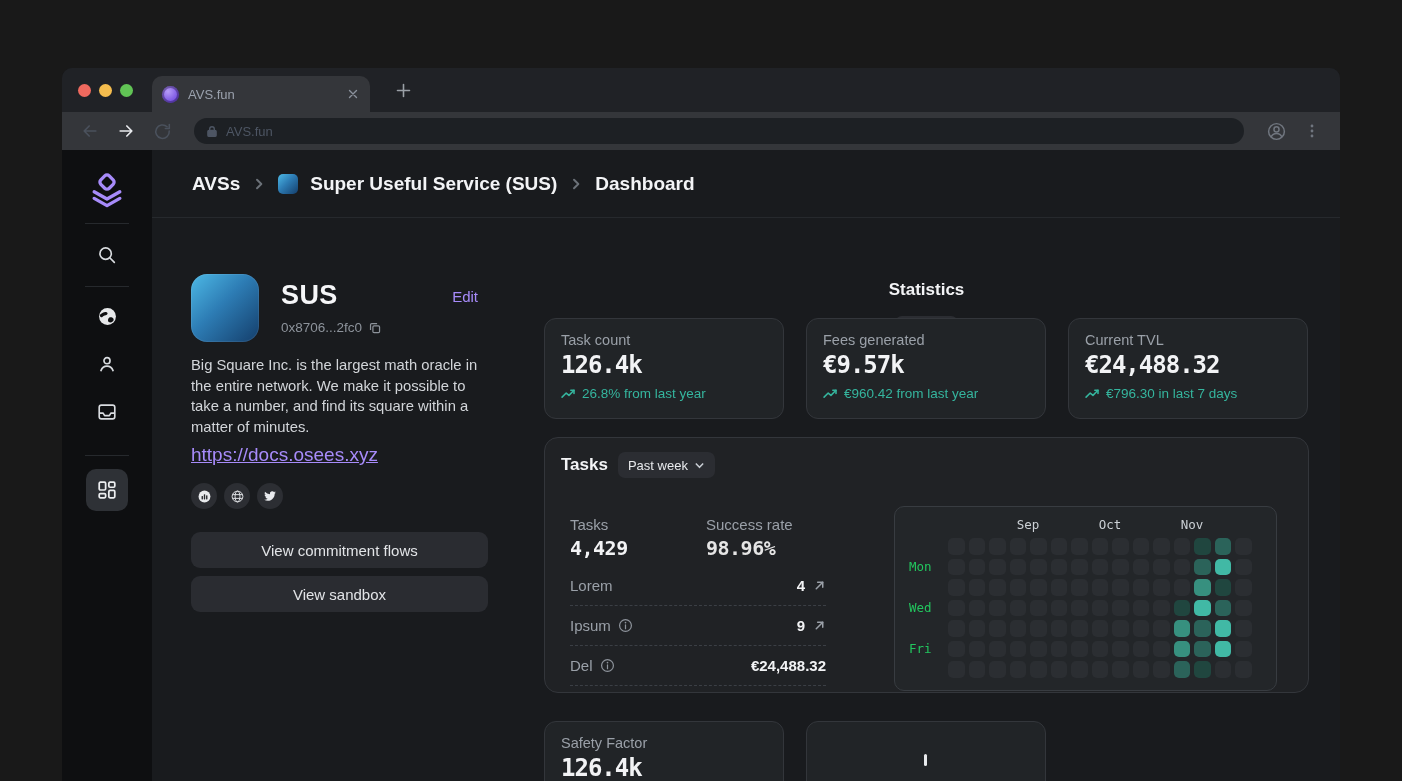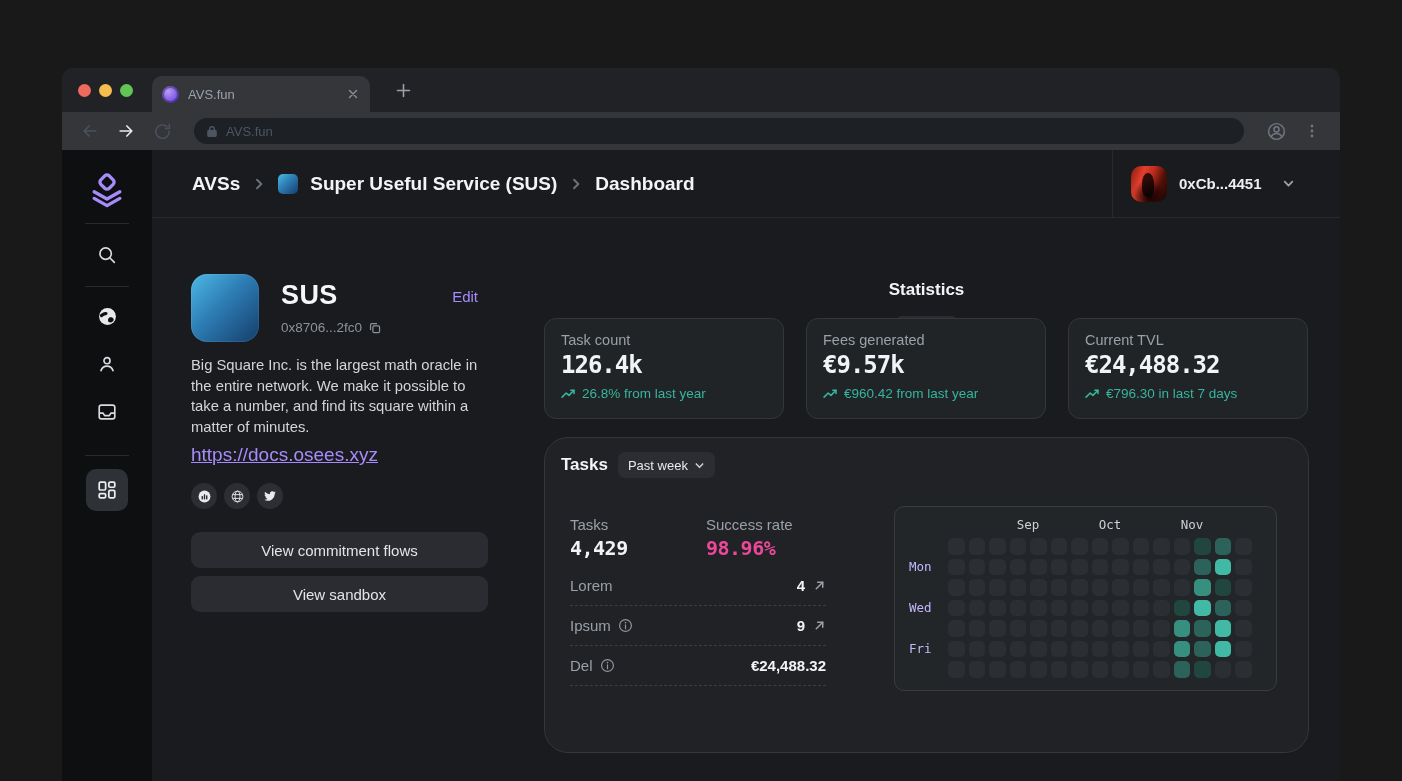--- a/index.html
+++ b/index.html
@@ -87,44 +87,44 @@
     gap:6px; padding:0 10px; color:#e8eaed; font-size:13px; font-weight:500; cursor:pointer; }
 
   .stat-cards { display:flex; gap:22px; margin-top:10px; }
   .stat-card { width:240px; height:101px; background:#212427; border:1px solid #33363b;
     border-radius:12px; padding:13px 16px; }
   .sc-label { color:#9aa0a8; font-size:14.5px; }
   .sc-value { margin-top:3px; font-family:"DejaVu Sans Mono",monospace; font-weight:700;
     font-size:24px; color:#f2f3f5; letter-spacing:-1px; }
   .sc-trend { margin-top:7px; display:flex; gap:6px; align-items:center; color:#35b59e; font-size:13.5px; }
 
-  .tasks-panel { position:relative; margin-top:18px; width:765px; height:316px;
-    background:#202225; border:1px solid #33363b; border-radius:24px; }
+  .tasks-panel { position:relative; margin-top:18px; width:765px; height:256px;
+    background:#202225; border:1px solid #33363b; border-radius:14px; }
   .tasks-head { position:absolute; left:16px; top:14px; display:flex; align-items:center; gap:10px; }
   .t-summary { position:absolute; left:25px; top:78px; display:flex; }
   .t-sum { min-width:136px; }
   .t-sum-label { color:#9aa0a8; font-size:15px; }
   .t-sum-value { margin-top:3px; font-family:"DejaVu Sans Mono",monospace; font-weight:700;
     font-size:20px; color:#f2f3f5; letter-spacing:-.5px; }
-  .t-sum.success .t-sum-value { color:#ec4899; }
+  .t-sum.success .t-sum-value { color:#e5e5e5; }
   .task-rows { position:absolute; left:25px; top:128px; width:256px; }
   .task-row { height:40px; display:flex; align-items:center; border-bottom:1px dashed #3b3f45; }
   .tr-label { color:#9aa0a8; font-size:15px; display:flex; align-items:center; gap:7px; }
   .tr-right { margin-left:auto; display:flex; align-items:center; gap:8px; }
   .tr-value { color:#f2f3f5; font-size:15px; font-weight:700; }
 
   .heatmap { position:absolute; left:349px; top:68px; width:383px; height:185px;
     background:#232629; border:1px solid #383c41; border-radius:10px; }
   .hm-months { position:absolute; left:53px; top:10px; display:grid;
     grid-template-columns:repeat(15,16.5px); column-gap:4px;
     color:#ccd1d6; font-family:"DejaVu Sans Mono",monospace; font-size:12.5px; }
   .hm-month { grid-row:1; text-align:center; }
   .hm-days { position:absolute; left:14px; top:31px; display:grid;
     grid-template-rows:repeat(7,16.5px); row-gap:4px;
-    color:#c4b5fd; font-family:"DejaVu Sans Mono",monospace; font-size:12.5px; }
+    color:#22c55e; font-family:"DejaVu Sans Mono",monospace; font-size:12.5px; }
   .hm-day { display:flex; align-items:center; }
   .hm-grid { position:absolute; left:53px; top:31px; display:grid;
     grid-template-columns:repeat(15,16.5px); grid-template-rows:repeat(7,16.5px); gap:4px; }
   .hm-cell { border-radius:5px; }
 
   .bottom-row { display:flex; gap:22px; margin-top:28px; }
   .bottom-card { width:240px; height:120px; background:#212427; border:1px solid #33363b;
     border-radius:12px; padding:13px 16px; position:relative; overflow:hidden; }
   .plus-mark { position:absolute; left:117px; top:32px; width:3px; height:12px;
     background:#e8eaed; border-radius:2px; }
@@ -253,27 +253,20 @@
           <svg width="14" height="14" viewBox="0 0 12 12" fill="none" stroke="#6a7077" stroke-width="1.7" stroke-linecap="round" stroke-linejoin="round">
               <path d="M4.3 2.3 8 6l-3.7 3.7"></path>
             </svg>
           <span class="crumb-icon"></span>
           <span>Super Useful Service (SUS)</span>
           <svg width="14" height="14" viewBox="0 0 12 12" fill="none" stroke="#6a7077" stroke-width="1.7" stroke-linecap="round" stroke-linejoin="round">
               <path d="M4.3 2.3 8 6l-3.7 3.7"></path>
             </svg>
           <span>Dashboard</span>
         </div>
-        <div class="wallet">
-          <div class="wallet-avatar"></div>
-          <span class="wallet-addr">0xCb...4451</span>
-          <svg width="13" height="13" viewBox="0 0 12 12" fill="none" stroke="#9aa0a6" stroke-width="1.7" stroke-linecap="round" stroke-linejoin="round" style="margin-left:8px">
-              <path d="M2.5 4.3 6 8l3.5-3.7"></path>
-            </svg>
-        </div>
       </div>
 
       <div class="content">
 
         <div class="profile-col">
           <div class="p-head">
             <div class="avatar-lg"></div>
             <div>
               <div class="p-name">SUS</div>
               <div class="p-addr">

